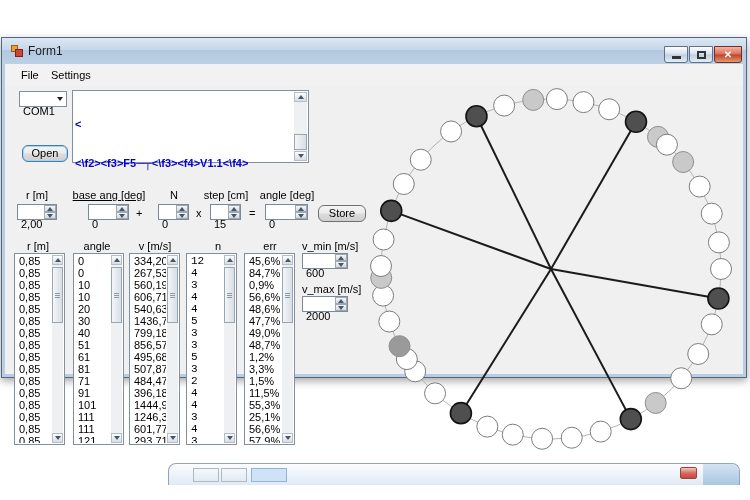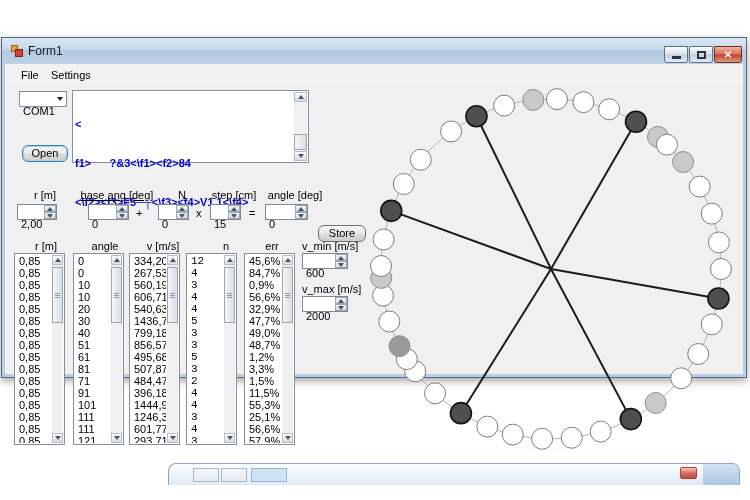--- a/index.html
+++ b/index.html
@@ -82,25 +82,25 @@
   
   .lb-rows { position:absolute; left:1px; top:1px; right:13px; bottom:1px; overflow:hidden; }
   .lb-row { height:12px; line-height:12px; padding-left:3px; white-space:nowrap; }
   .minilist { left:310px; top:26px; width:45px; height:73px; }
 
   
   .btn { position:absolute; border:1px solid #707070; border-radius:6px; text-align:center;
     background:linear-gradient(180deg,#f4f4f4,#ebebeb 48%,#dcdcdc 52%,#cfcfcf); }
   .btn.focus { border:1px solid #3c7fb1; box-shadow:0 0 0 1px #a8d2ef inset; }
   #open-btn { left:17px; top:81px; width:46px; height:17px; line-height:15px; }
-  #store-btn { left:313px; top:141px; width:48px; height:17px; line-height:15px;margin-top:20px; }
+  #store-btn { left:313px; top:141px; width:48px; height:17px; line-height:15px; }
 
   
   .lbl { position:absolute; white-space:nowrap; }
-  .lbl.c { transform:translateX(-50%);margin-left:8px; }
+  .lbl.c { transform:translateX(-50%); }
 
   
   .spin { position:absolute; height:16px; background:#fff; border:1px solid #7a8a99; }
   .spin .val { position:absolute; left:3px; top:13px; line-height:12px; }
   .spin .btns { position:absolute; right:0; top:0; bottom:0; width:12px; }
   .spin .sbu, .spin .sbd { position:absolute; left:0; right:0; height:50%;
     border:1px solid #9aa8b8; background:linear-gradient(180deg,#f6f6f6,#d9d9d9);
     display:flex; align-items:center; justify-content:center; }
   .spin .sbu { top:0; } .spin .sbd { bottom:0; }
   .op { position:absolute; top:143px; font-weight:normal; }
@@ -147,21 +147,20 @@
     </div>
 
     <div class="sunken combo">
       <span class="val">COM1</span>
       <span class="arr"></span>
     </div>
 
     <div class="sunken term">
       <div class="term-lines">
         <div>&lt;</div>
-        <div>f1&gt;      ?&amp;3&lt;\f1&gt;&lt;f2&gt;84</div>
         <div>&lt;\f2&gt;&lt;f3&gt;F5─┬&lt;\f3&gt;&lt;f4&gt;V1.1&lt;\f4&gt;</div>
       </div>
       <div class="vscroll w13">
         <div class="sb-btn up">
             <span class="tri-up"></span>
           </div>
         <div class="sb-thumb" style="top:42px;height:16px;"></div>
         <div class="sb-btn down">
             <span class="tri-down"></span>
           </div>
@@ -234,21 +233,21 @@
             <span class="tri-down"></span>
           </span>
         </span>
     </div>
     <div id="store-btn" class="btn">Store</div>
 
     <span class="lbl c" style="left:33px; top:176px;">r [m]</span>
     <span class="lbl c" style="left:92px; top:176px;">angle</span>
     <span class="lbl c" style="left:150px; top:176px;">v [m/s]</span>
     <span class="lbl c" style="left:213px; top:176px;">n</span>
-    <span class="lbl c" style="left:259px; top:176px;">err</span>
+    <span class="lbl c" style="left:265px; top:176px;">err</span>
 
     <div class="sunken lbx" style="left:9px; top:189px; width:51px; height:192px;">
       <div class="lb-rows">
           <div class="lb-row">0,85</div>
           <div class="lb-row">0,85</div>
           <div class="lb-row">0,85</div>
           <div class="lb-row">0,85</div>
           <div class="lb-row">0,85</div>
           <div class="lb-row">0,85</div>
           <div class="lb-row">0,85</div>
@@ -366,21 +365,21 @@
             <span class="tri-down"></span>
           </div>
       </div>
     </div>
     <div class="sunken lbx" style="left:239px; top:189px; width:51px; height:192px;">
       <div class="lb-rows">
           <div class="lb-row">45,6%</div>
           <div class="lb-row">84,7%</div>
           <div class="lb-row">0,9%</div>
           <div class="lb-row">56,6%</div>
-          <div class="lb-row">32,9%</div>
+          <div class="lb-row">48,6%</div>
           <div class="lb-row">47,7%</div>
           <div class="lb-row">49,0%</div>
           <div class="lb-row">48,7%</div>
           <div class="lb-row">1,2%</div>
           <div class="lb-row">3,3%</div>
           <div class="lb-row">1,5%</div>
           <div class="lb-row">11,5%</div>
           <div class="lb-row">55,3%</div>
           <div class="lb-row">25,1%</div>
           <div class="lb-row">56,6%</div>

